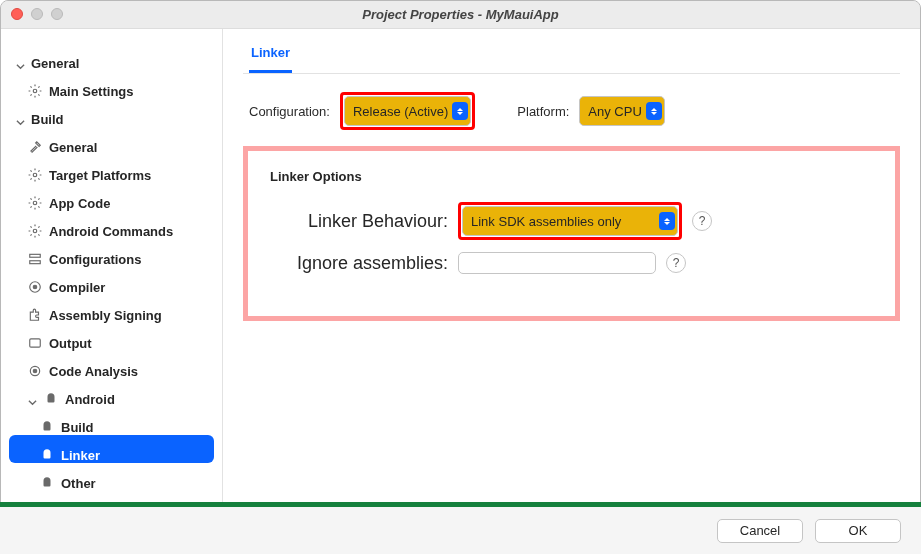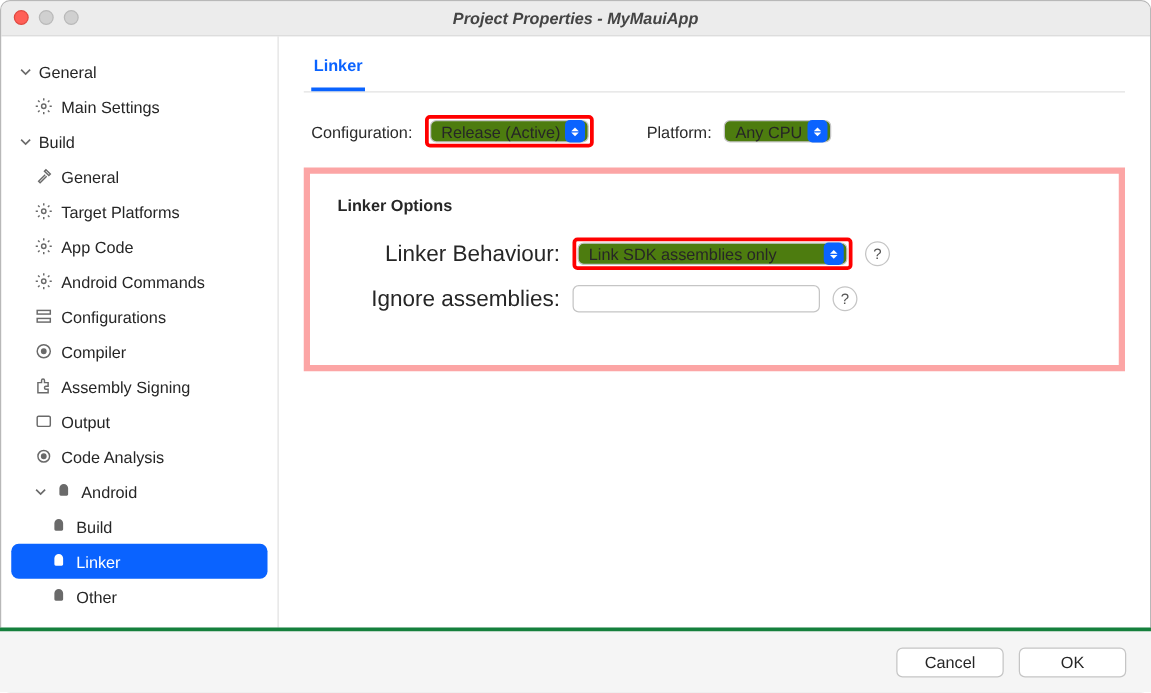--- a/index.html
+++ b/index.html
@@ -51,25 +51,26 @@
       background: #fff;
     }
     .sidebar {
       width: 222px;
       border-right: 1px solid #e2e2e2;
       padding-top: 14px;
       overflow-y: auto;
     }
     .tree-row {
       display: flex;
-      align-items: center;
+      align-items: flex-end;
       height: 28px;
       padding-left: 14px;
       gap: 6px;
       cursor: default;
+      font-weight: bold;
     }
     .tree-row.l1 { padding-left: 14px; }
     .tree-row.l2 { padding-left: 26px; }
     .tree-row.l3 { padding-left: 38px; }
     .tree-row.selected {
       background: #0a63ff;
       color: #fff;
       border-radius: 6px;
       margin: 0 8px;
       padding-left: 30px;
@@ -105,24 +106,24 @@
       display:flex;
       align-items:center;
       gap:10px;
       padding:18px 0 14px 6px;
       font-size:13px;
     }
     .label { color:#2a2a2a; }
     .select {
       display:inline-flex;
       align-items:center;
-      background:#4d7c0f;
+      background:#eab308;
       border:1px solid #c5c5c5;
       border-radius:5px;
-      height:18px;
+      height:30px;
       padding:0 2px 0 8px;
       gap:4px;
       font-size:13px;
     }
     .select .handle {
       background:#0a63ff;
       width:16px;height:18px;border-radius:4px;
       display:flex;flex-direction:column;align-items:center;justify-content:center;
       gap:1px;
     }
@@ -166,21 +167,21 @@
       font-size:12px;color:#555;
     }
     .text-input {
       height:22px;border:1px solid #c5c5c5;border-radius:5px;background:#fff;
       width:198px;padding:0 6px;font-size:13px;
     }
     .footer {
       position:absolute;
       bottom:0;left:0;right:0;
       height:52px;
-      border-top:3px solid #15803d;
+      border-top:5px solid #15803d;
       background:#f5f5f5;
       display:flex;align-items:center;justify-content:flex-end;
       gap:12px;padding-right:20px;
     }
     .btn {
       min-width:86px;height:24px;border:1px solid #c5c5c5;border-radius:5px;
       background:#fff;font-size:13px;display:inline-flex;align-items:center;justify-content:center;
       cursor:default;
     }
   </style>

